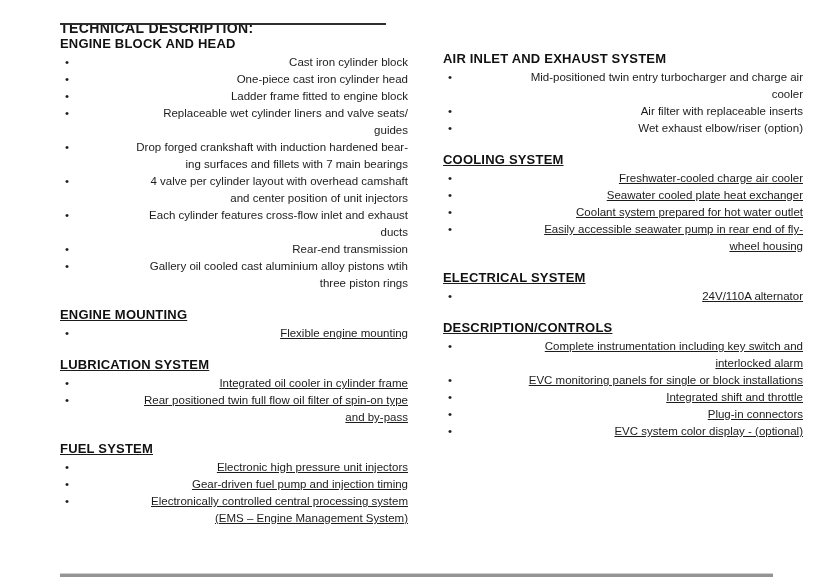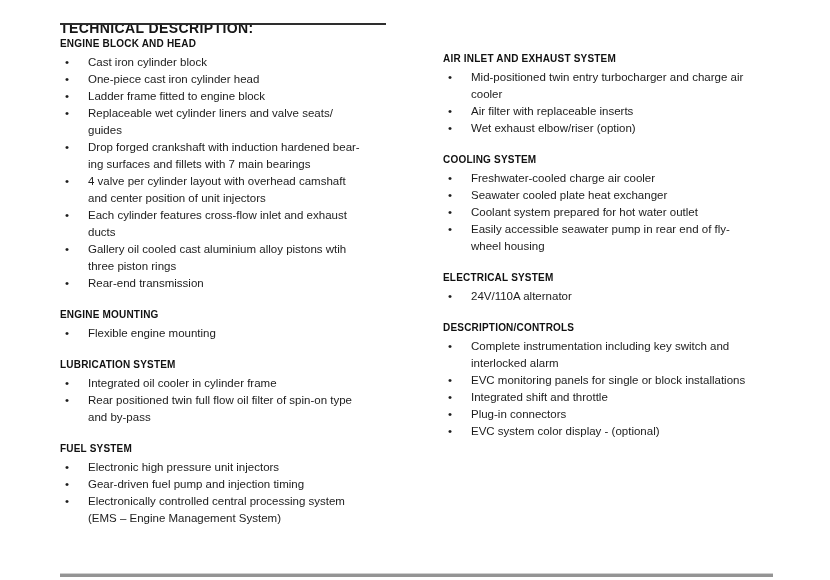--- a/index.html
+++ b/index.html
@@ -27,38 +27,39 @@
     position: absolute;
     left: 60px; top: 23px;
     width: 326px; height: 2px;
     background: #2e2e2e;
   }
 
   .col { position: absolute; }
   .col-left  { left: 60px;  top: 36px; width: 348px; }
   .col-right { left: 443px; top: 51px; width: 360px; }
 
-  .section + .section { margin-top: 15px; }
+  .section + .section { margin-top: 15px; text-decoration: underline; }
   .section h2 {
     margin: 0 0 2px 0;
-    font-size: 10px;
+    font-size: 13px;
     font-weight: bold;
     letter-spacing: 0.2px;
     line-height: 16px;
     color: #111111;
   }
   .section ul { margin: 0; padding: 0; }
   .section li {
     list-style: none;
     position: relative;
     padding-left: 28px;
     font-size: 11.5px;
     line-height: 17px;
     white-space: pre-line;
     color: #1c1c1c;
+    text-align: right;
   }
   .section li::before {
     content: "\2022";
     position: absolute;
     left: 5px; top: 0;
     color: #1c1c1c;
   }
 
   .footer-rule {
     position: absolute;
@@ -83,23 +84,23 @@
           <li>One-piece cast iron cylinder head</li>
           <li>Ladder frame fitted to engine block</li>
           <li>Replaceable wet cylinder liners and valve seats/
 guides</li>
           <li>Drop forged crankshaft with induction hardened bear-
 ing surfaces and fillets with 7 main bearings</li>
           <li>4 valve per cylinder layout with overhead camshaft
 and center position of unit injectors</li>
           <li>Each cylinder features cross-flow inlet and exhaust
 ducts</li>
+          <li>Rear-end transmission</li>
           <li>Gallery oil cooled cast aluminium alloy pistons wtih
 three piston rings</li>
-          <li>Rear-end transmission</li>
         </ul>
       </section>
       <section class="section">
         <h2>ENGINE MOUNTING</h2>
         <ul>
           <li>Flexible engine mounting</li>
         </ul>
       </section>
       <section class="section">
         <h2>LUBRICATION SYSTEM</h2>

